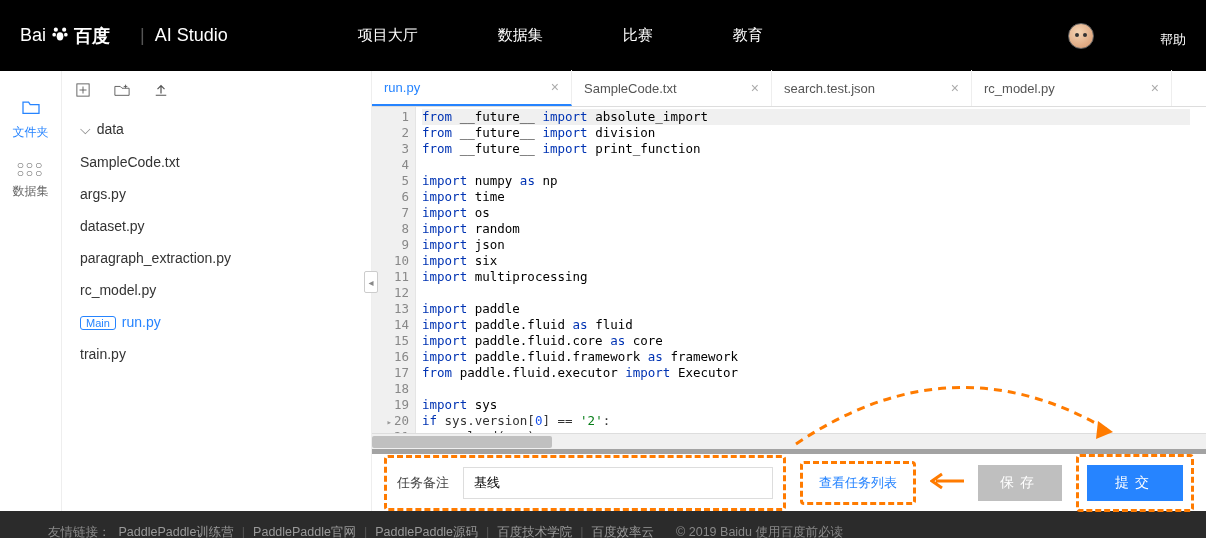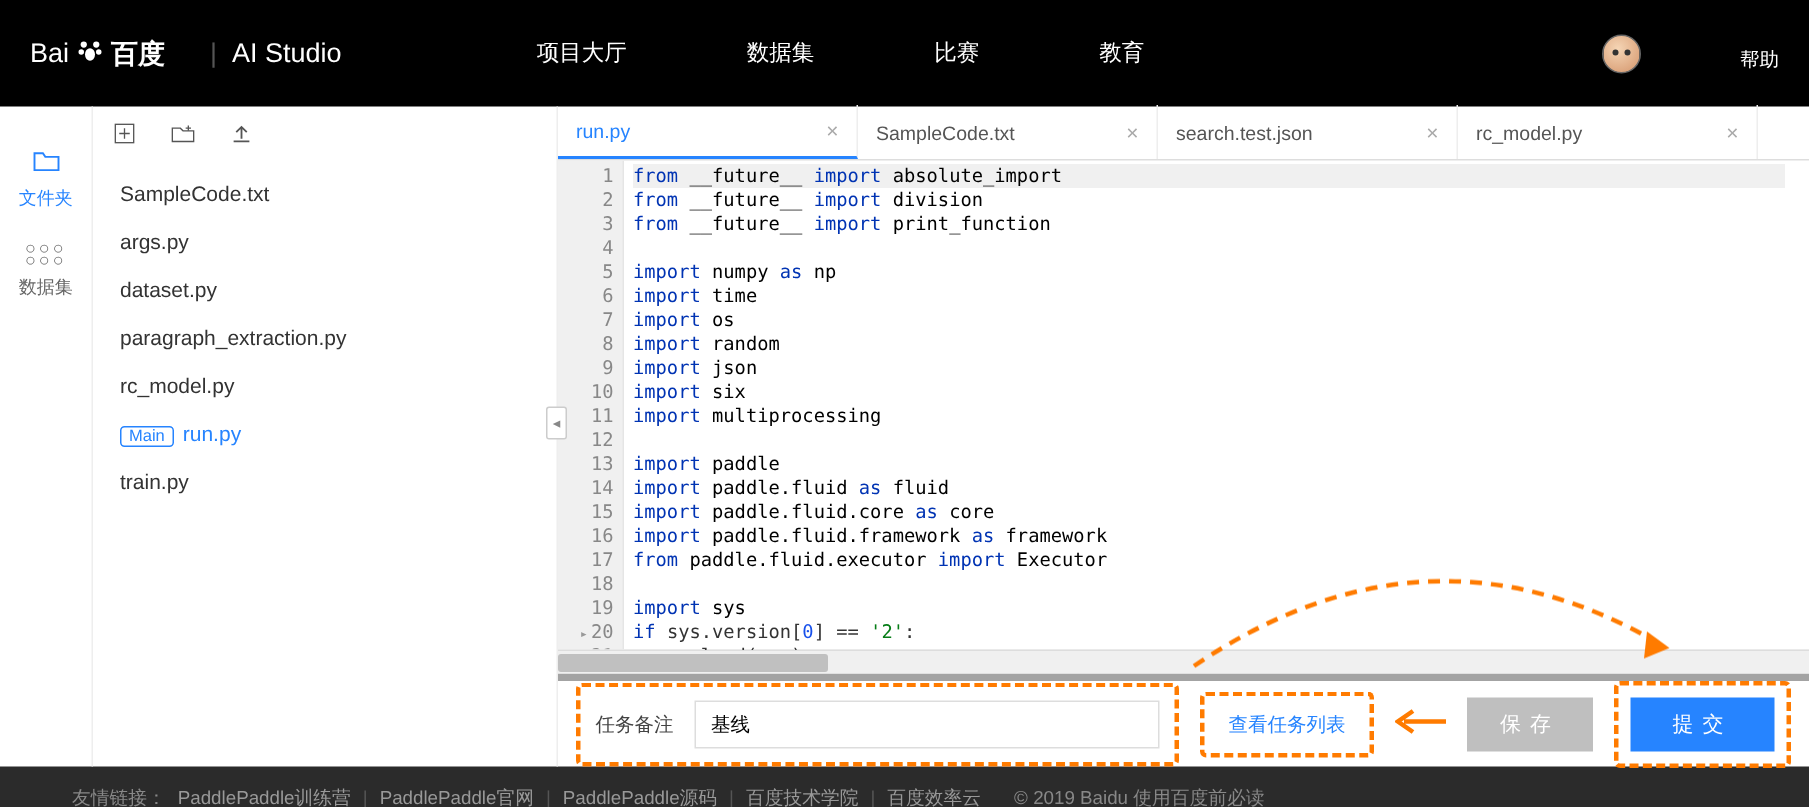--- a/index.html
+++ b/index.html
@@ -125,20 +125,21 @@
             <path d="M13 1v4M11 3h4" stroke="#555"></path>
           </svg>
       </span>
       <span>
         <svg width="14" height="14" viewBox="0 0 16 16">
             <path d="M8 12V3M4 7l4-4 4 4M2 14h12" fill="none" stroke="#555" stroke-width="1.4"></path>
           </svg>
       </span>
     </div>
     <div class="file-list">
+      <div class="file-item"><span class="caret">⌵</span><span>data</span></div>
       <div class="file-item">SampleCode.txt</div>
       <div class="file-item">args.py</div>
       <div class="file-item">dataset.py</div>
       <div class="file-item">paragraph_extraction.py</div>
       <div class="file-item">rc_model.py</div>
       <div class="file-item run"><span class="main-chip">Main</span><span>run.py</span></div>
       <div class="file-item">train.py</div>
     </div>
   </div>
 

